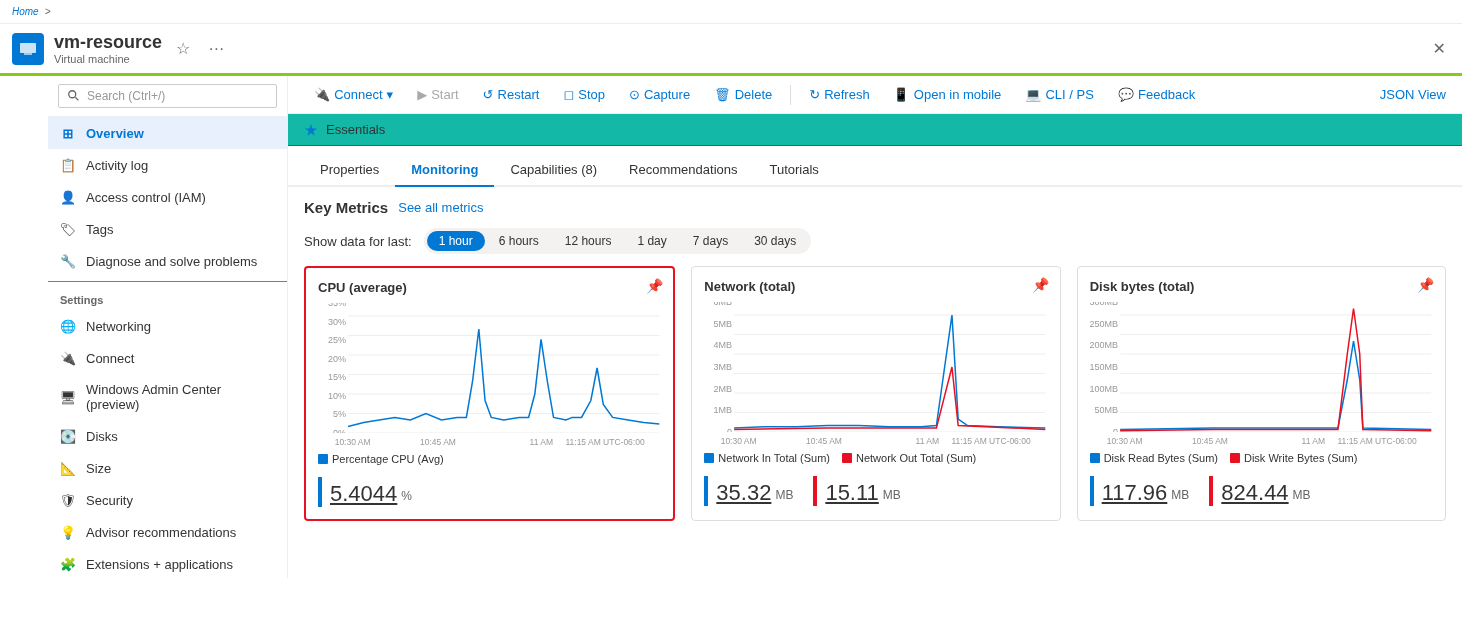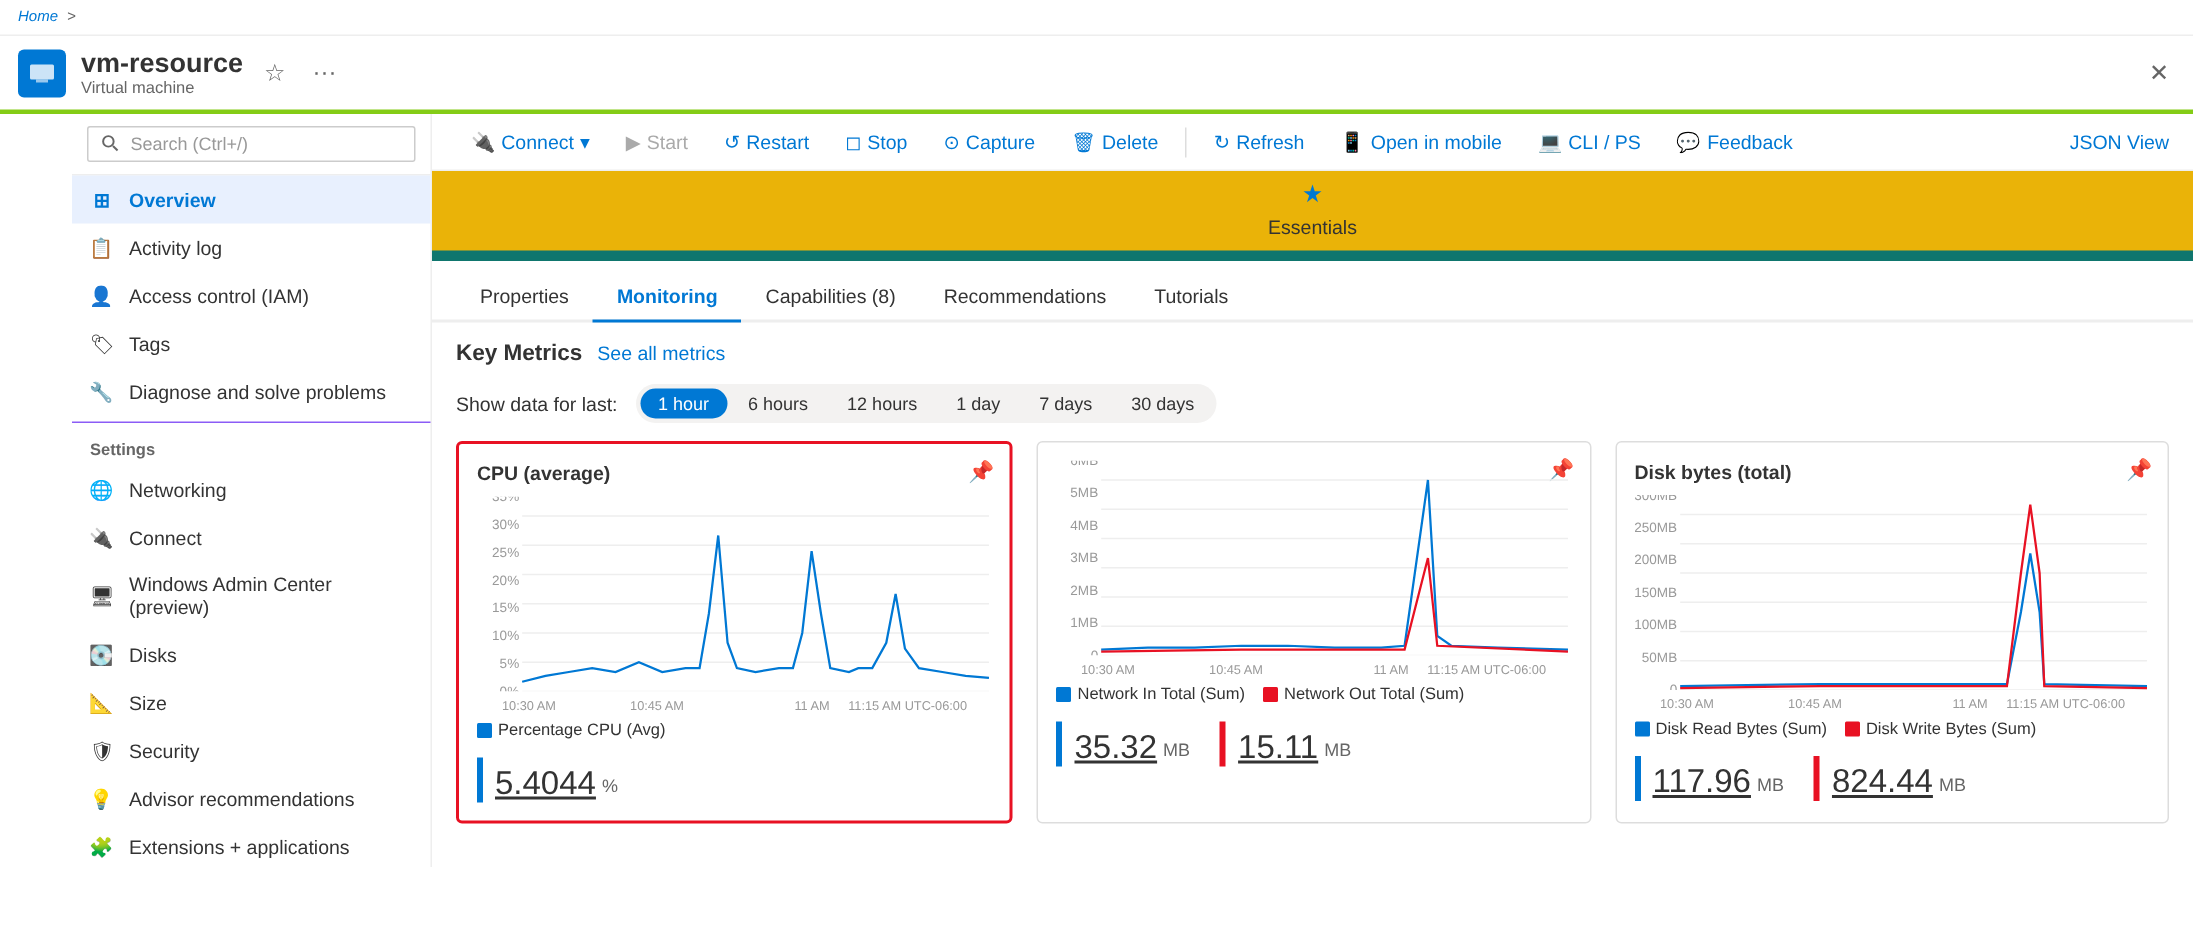--- a/index.html
+++ b/index.html
@@ -35,21 +35,21 @@
     .toolbar { display: flex; align-items: center; gap: 4px; padding: 6px 16px; border-bottom: 1px solid #eee; flex-wrap: wrap; }
     .toolbar-btn { display: flex; align-items: center; gap: 4px; padding: 5px 10px; border: none; background: none; cursor: pointer; font-size: 13px; color: #0078d4; border-radius: 2px; }
     .toolbar-btn.disabled { color: #aaa; cursor: default; }
     .toolbar-divider { width: 1px; height: 20px; background: #ddd; margin: 0 4px; }
     .json-view-link { margin-left: auto; color: #0078d4; font-size: 13px; cursor: pointer; text-decoration: none; }
 
     
     .content { flex: 1; overflow-y: auto; padding: 0; }
 
     
-    .essentials-bar { display: flex; align-items: center; gap: 8px; padding: 8px 16px; background: #eab308; border-bottom: 7px solid #0f766e; font-size: 13px; cursor: pointer; flex-direction: column; }
+    .essentials-bar { display: flex; align-items: center; gap: 8px; padding: 8px 16px; background: #14b8a6; border-bottom: 1px solid #0f766e; font-size: 13px; cursor: pointer; }
     .essentials-bar svg { width: 14px; height: 14px; }
 
     
     .tabs { display: flex; gap: 0; padding: 0 16px; border-bottom: 2px solid #eee; margin-top: 8px; }
     .tab { padding: 8px 16px; cursor: pointer; font-size: 13px; color: #333; border-bottom: 2px solid transparent; margin-bottom: -2px; }
     .tab.active { color: #0078d4; border-bottom: 2px solid #0078d4; font-weight: 600; }
 
     
     .metrics-header { display: flex; align-items: center; gap: 10px; padding: 12px 16px 8px; }
     .metrics-title { font-size: 15px; font-weight: 600; }
@@ -307,20 +307,21 @@
           </div>
     <div class="chart-values-row">
             <div class="chart-value">
       <div style="width:4px;height:30px;background:#0078d4;margin-right:4px;"></div>
       <span class="chart-value-num">5.4044</span>
       <span class="chart-value-unit">%</span>
     </div>
           </div>
   </div>
         <div class="chart-card">
+    <div class="chart-title">Network (total)</div>
     <div class="chart-pin">📌</div>
     <div class="chart-area">
       <svg viewBox="-30 0 342 130" class="chart-svg" preserveAspectRatio="none">
 
       <line x1="0" y1="13" x2="310" y2="13" stroke="#eee" stroke-width="1"></line>
               <line x1="0" y1="32.5" x2="310" y2="32.5" stroke="#eee" stroke-width="1"></line>
               <line x1="0" y1="52" x2="310" y2="52" stroke="#eee" stroke-width="1"></line>
               <line x1="0" y1="71.5" x2="310" y2="71.5" stroke="#eee" stroke-width="1"></line>
               <line x1="0" y1="91" x2="310" y2="91" stroke="#eee" stroke-width="1"></line>
               <line x1="0" y1="110.5" x2="310" y2="110.5" stroke="#eee" stroke-width="1"></line>

